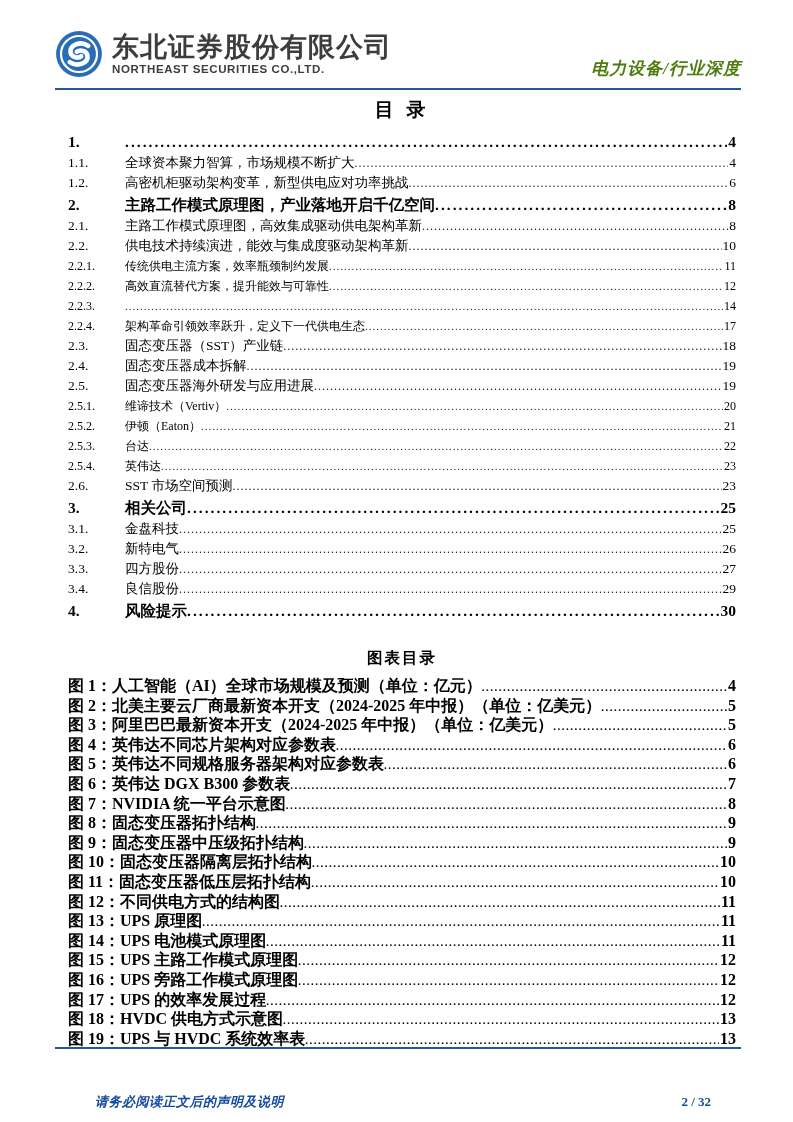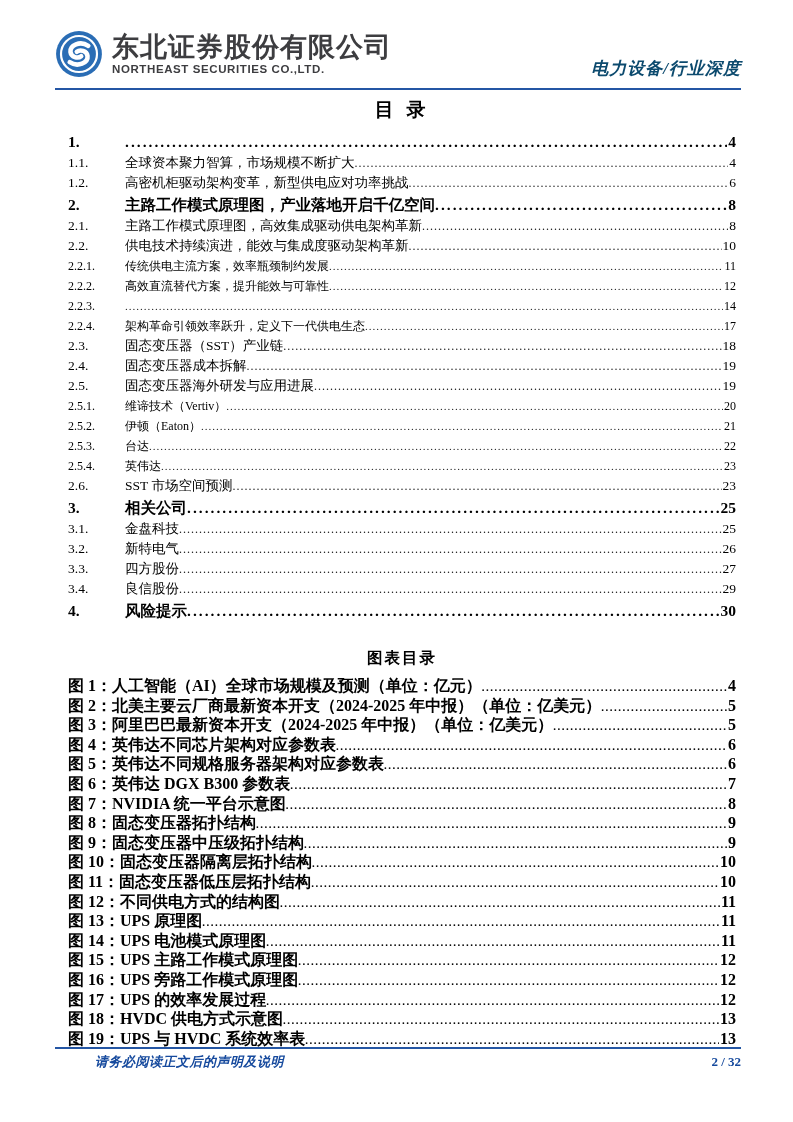--- a/index.html
+++ b/index.html
@@ -15,21 +15,21 @@
   
   .header{position:absolute;top:30px;left:55px;right:52px;height:56px;}
   .brand{display:flex;align-items:center;gap:9px;}
   .logo-svg{display:block;}
   .brand-text{display:flex;flex-direction:column;line-height:1.05;}
   .brand-cn{font-size:27px;font-weight:bold;color:#3d3d40;font-family:"Liberation Sans","DejaVu Sans",sans-serif;letter-spacing:1px;}
   .brand-en{font-size:11.5px;font-weight:bold;color:#3d3d40;font-family:"Liberation Sans","DejaVu Sans",sans-serif;letter-spacing:0.6px;margin-top:2px;}
   .report-tag{
     position:absolute;right:0;bottom:6px;
     font-size:17px;font-weight:bold;font-style:italic;
-    color:#0c4a6e;letter-spacing:1px;
+    color:#4d7c0f;letter-spacing:1px;
   }
   .header-rule{position:absolute;top:88px;left:55px;right:52px;height:2px;background:#2456a4;}
 
   
   .toc{position:absolute;top:97px;left:68px;right:57px;}
   .toc-title{
     text-align:center;font-size:19px;font-weight:bold;
     letter-spacing:4px;margin:0 0 7px 0;
   }
   .row{display:flex;align-items:baseline;}
@@ -56,22 +56,22 @@
   .fig-row .leader::after{letter-spacing:1.5px;}
   .fig-row .pg{font-weight:bold;}
 
   
   .footer-rule{position:absolute;left:55px;right:52px;top:1047px;height:2px;background:#2456a4;}
   .footer{
     position:absolute;left:55px;right:52px;top:1053px;
     display:flex;justify-content:space-between;align-items:baseline;
     color:#15499d;font-weight:bold;font-size:13px;
   }
-  .footer .disclaimer{margin-left:40px;font-style:italic;letter-spacing:0.5px;}
-  .footer .page-info{}
+  .footer .disclaimer{margin-left:40px;font-style:italic;letter-spacing:0.5px;margin-top:40px;}
+  .footer .page-info{margin-right:30px;}
 </style>
 </head>
 <body>
 
 <div class="page">
 
   <div class="header">
     <div class="brand">
       <svg class="logo-svg" width="48" height="48" viewBox="0 0 44 44">
         <circle cx="22" cy="22" r="21" fill="#2a6db5"></circle>

